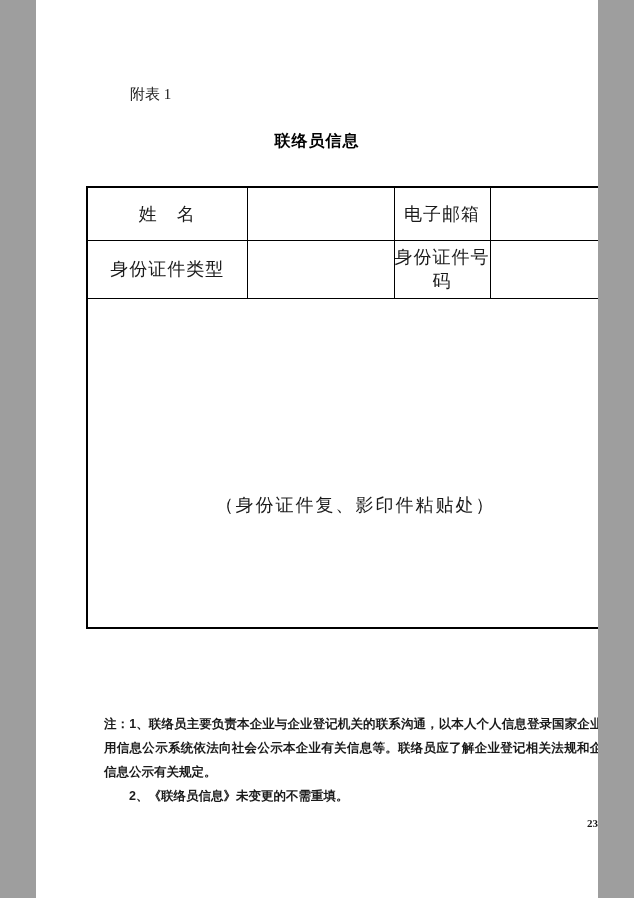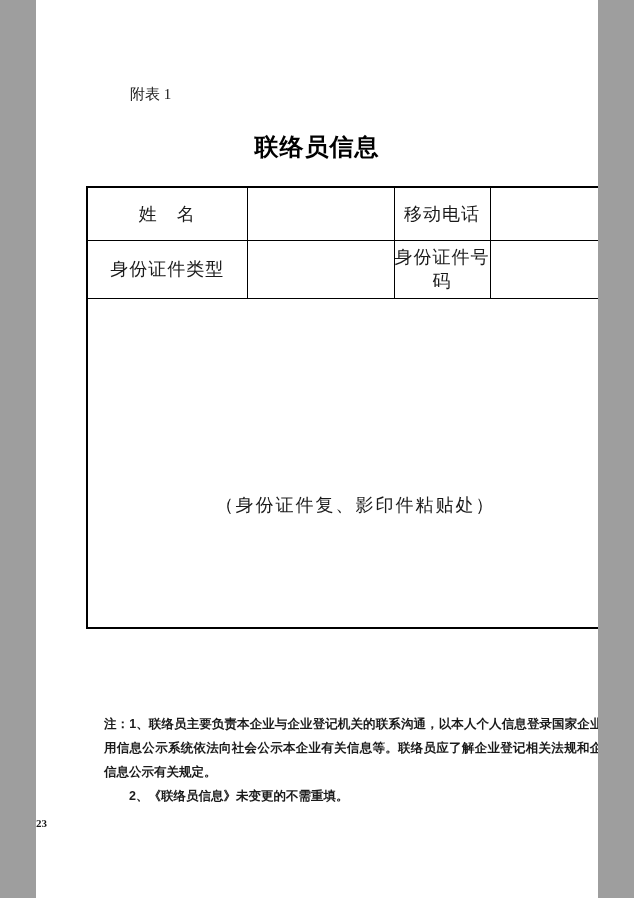--- a/index.html
+++ b/index.html
@@ -23,21 +23,21 @@
     font-size: 15px;
     color: #1a1a1a;
   }
   .doc-title {
     position: absolute;
     top: 131px;
     left: 0;
     width: 100%;
     text-align: center;
     font-family: "Liberation Sans", "DejaVu Sans", sans-serif;
-    font-size: 24px;
+    font-size: 16px;
     font-weight: bold;
     letter-spacing: 1px;
     color: #000;
   }
   table.form-table {
     position: absolute;
     left: 50px;
     top: 186px;
     width: 537px;
     border-collapse: collapse;
@@ -77,21 +77,21 @@
   }
   .notes p.note-second {
     padding-left: 25px;
     text-align: left;
   }
   .page-number {
     position: absolute;
     top: 817px;
     left: 0;
     width: 100%;
-    text-align: left;
+    text-align: right;
     font-size: 11px;
     font-weight: bold;
     color: #1a1a1a;
   }
 </style>
 </head>
 <body>
 
 <div class="page">
 
@@ -103,21 +103,21 @@
     <colgroup>
       <col style="width:160px">
       <col style="width:147px">
       <col style="width:96px">
       <col style="width:134px">
     </colgroup>
     <tbody>
       <tr class="r1">
         <td class="lbl">姓　名</td>
         <td class="val"></td>
-        <td class="lbl">移动电话</td>
+        <td class="lbl">电子邮箱</td>
         <td class="val"></td>
       </tr>
       <tr class="r3">
         <td class="lbl">身份证件类型</td>
         <td class="val"></td>
         <td class="lbl">身份证件号码</td>
         <td class="val"></td>
       </tr>
       <tr class="r4">
         <td class="paste-cell" colspan="4">

